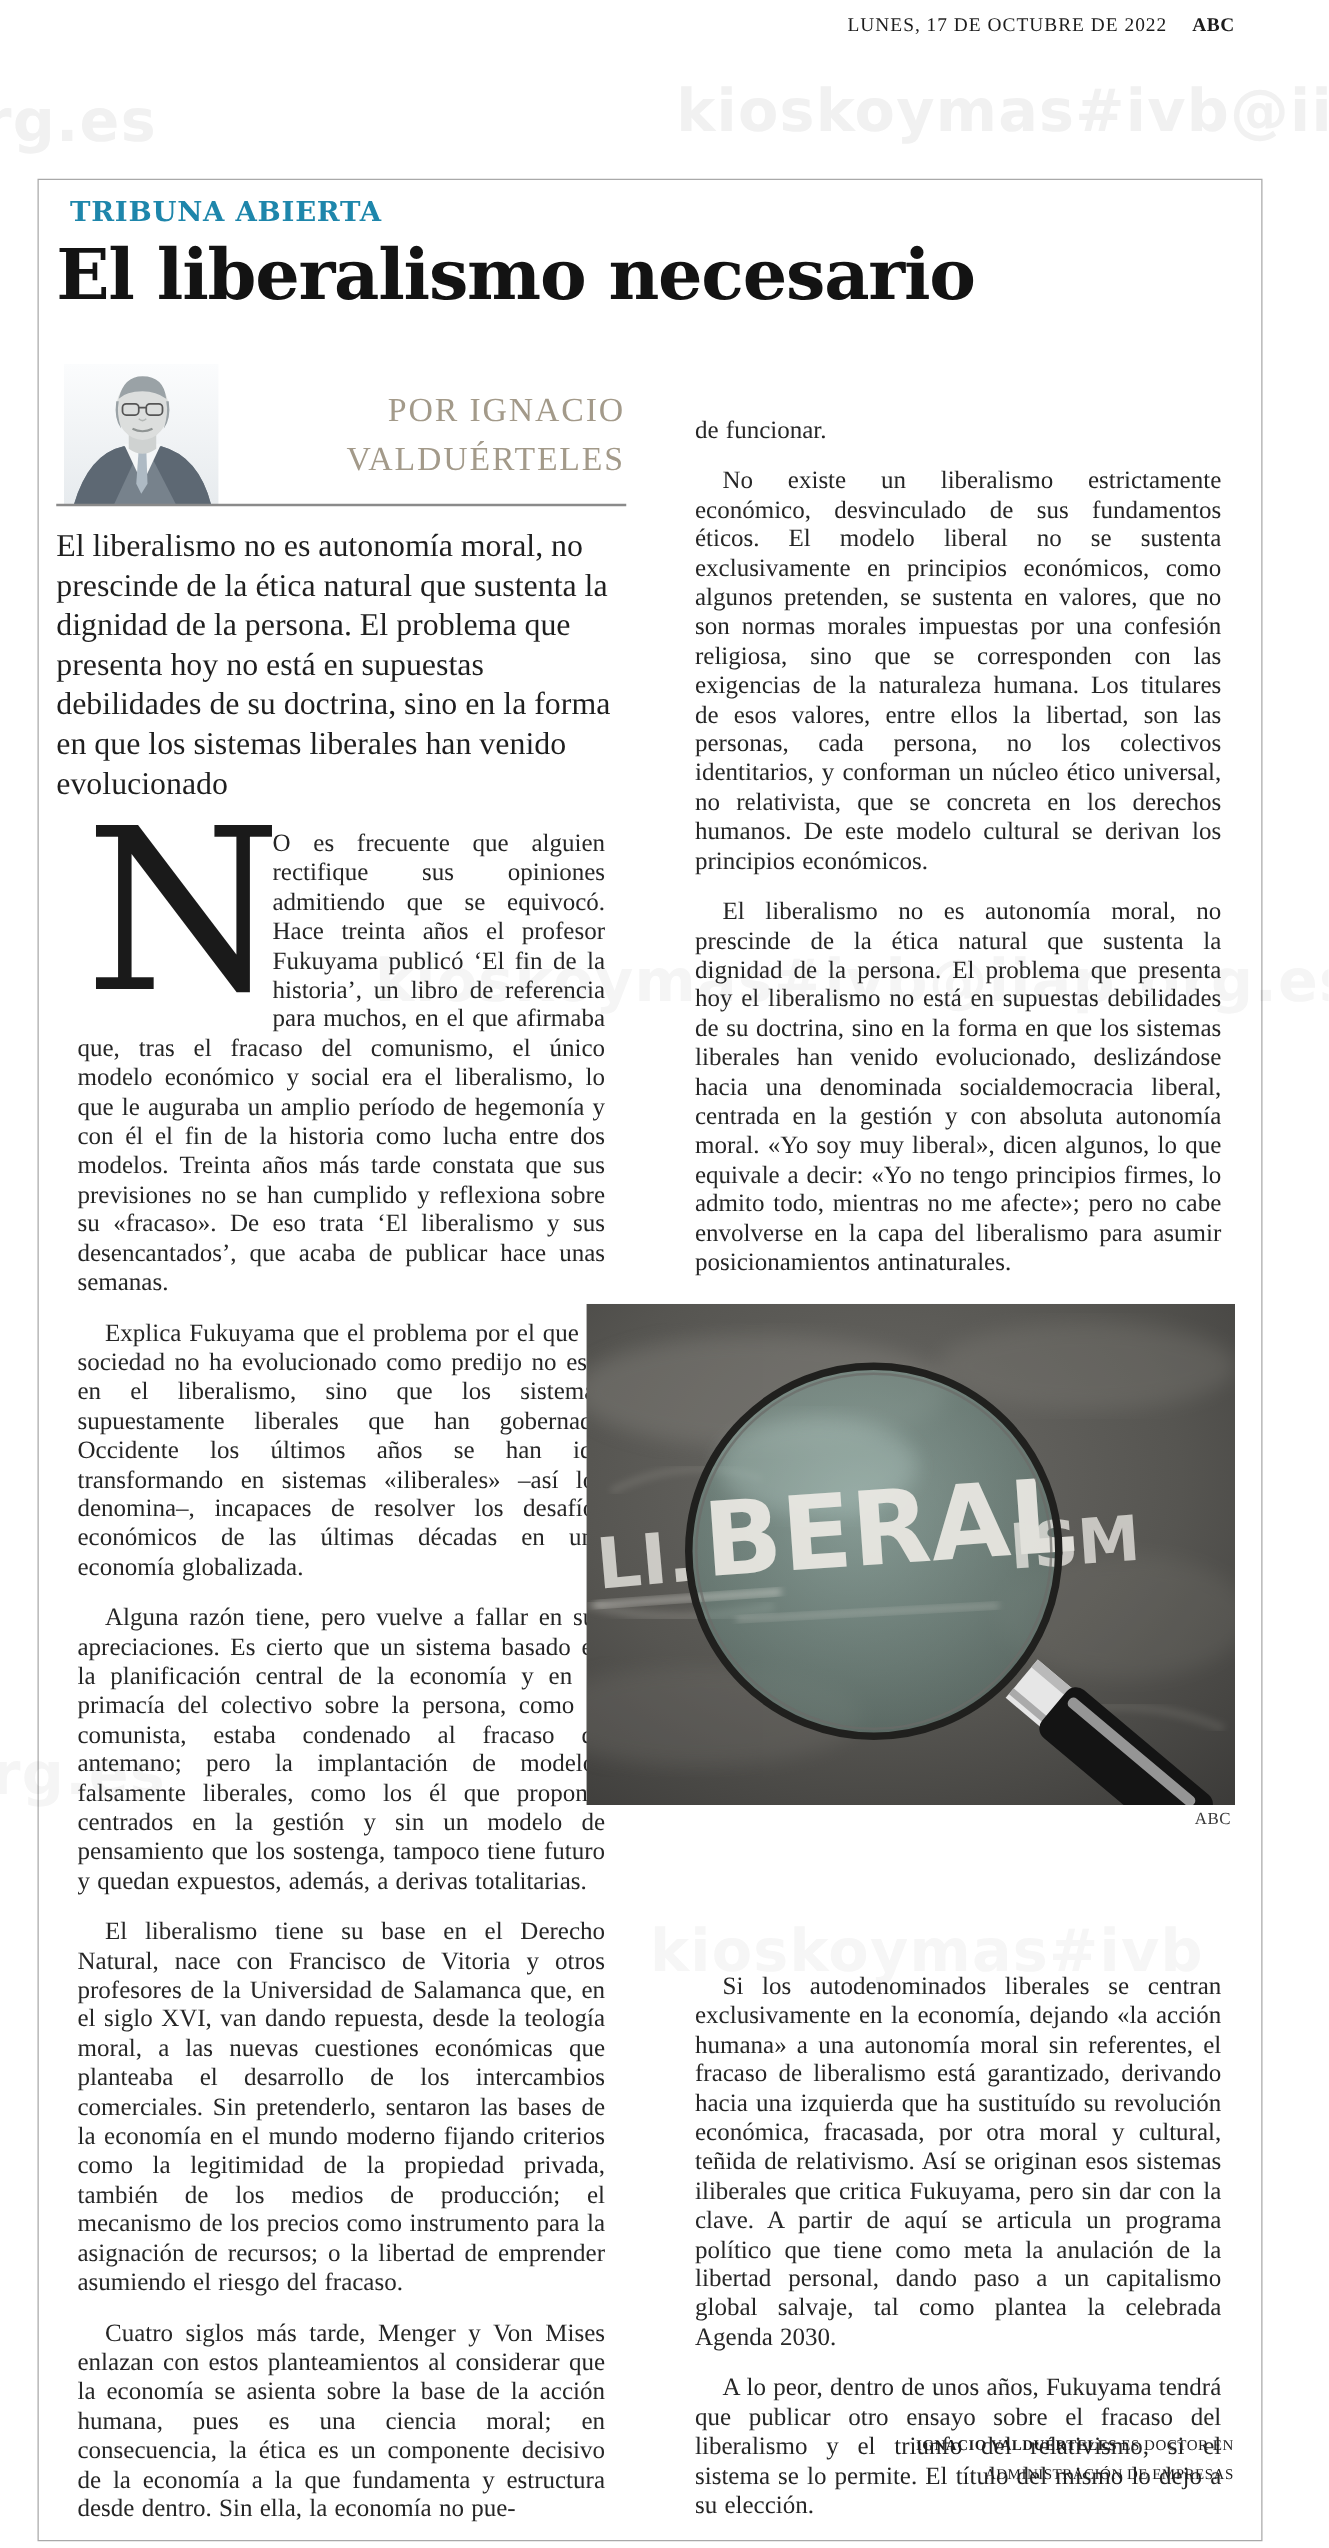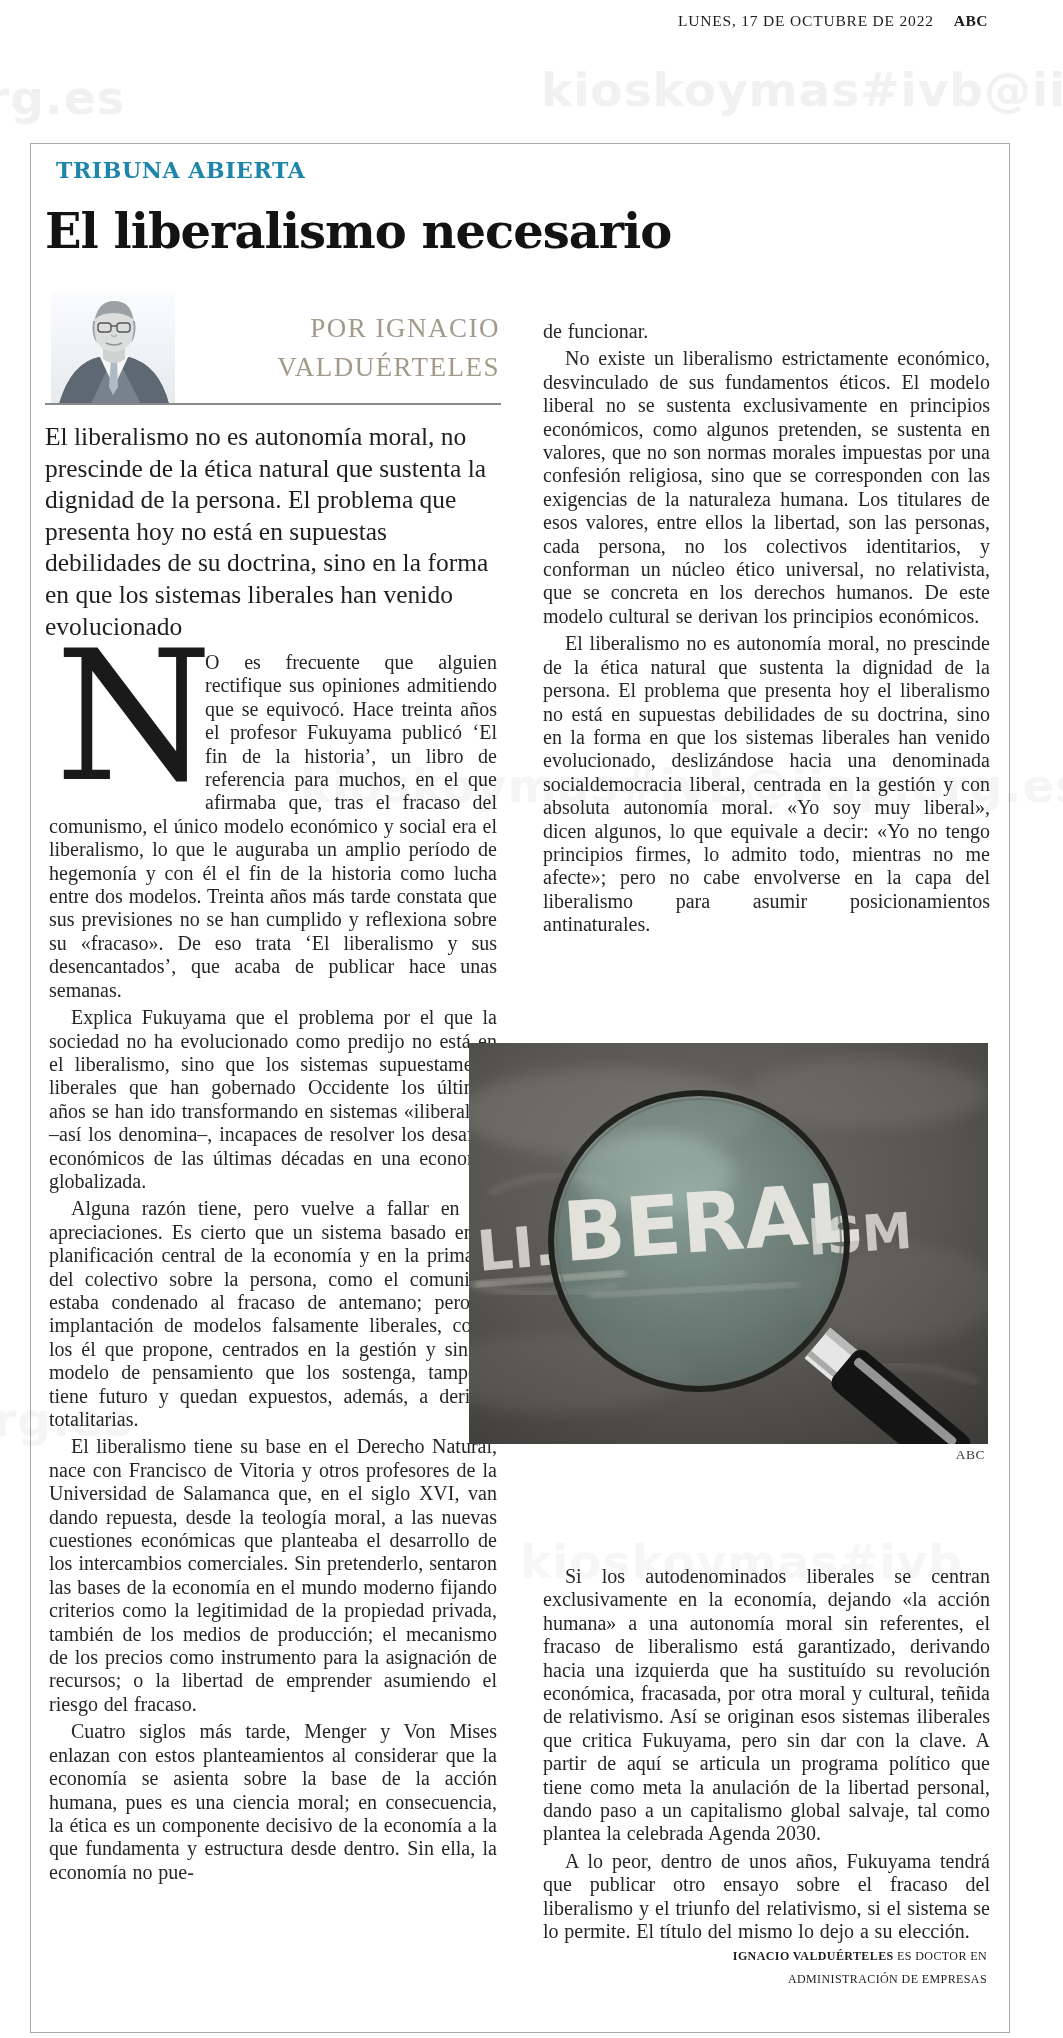--- a/index.html
+++ b/index.html
@@ -16,34 +16,34 @@
   .wm1{left:-14px;top:70px;}
   .wm2{left:541px;top:62px;}
   .wm3{left:300px;top:758px;color:#f5f5f5;}
   .wm4{left:-40px;top:1392px;color:#f5f5f5;}
   .wm5{left:520px;top:1488px;color:#f6f6f6;margin-top:46px;}
   
   .article-box{position:absolute;left:30px;top:143px;width:978px;height:1888px;
                border:1px solid #a9a9a9;background:#fff;z-index:1;}
   .kicker{position:absolute;left:25px;top:13px;font-family:"DejaVu Serif",serif;
           font-weight:bold;font-size:22px;letter-spacing:.6px;color:#1e86ab;}
-  .headline{position:absolute;left:14px;top:60px;font-family:"DejaVu Serif",serif;
-            font-weight:bold;font-size:48px;letter-spacing:-1px;color:#131313;line-height:1.15;}
+  .headline{position:absolute;left:14px;top:44px;font-family:"DejaVu Serif",serif;
+            font-weight:bold;font-size:56px;letter-spacing:-1px;color:#131313;line-height:1.15;}
   .portrait{position:absolute;left:20px;top:147px;width:124px;height:113px;overflow:hidden;}
   .byline{position:absolute;left:160px;top:165px;width:309px;text-align:right;
           font-size:27px;line-height:39px;letter-spacing:1.5px;color:#a39a8a;}
   .rule{position:absolute;left:14px;top:259px;width:456px;height:2px;background:#8a8a8a;}
   .lead{position:absolute;left:14px;top:277px;width:458px;font-size:25.5px;
         line-height:31.6px;color:#1f1f1f;}
   
   .bodytext{font-size:20px;line-height:23.4px;text-align:justify;color:#262626;word-spacing:.04em;}
   .col1{position:absolute;left:14px;top:503px;width:456px;}
   .col2a{position:absolute;left:508px;top:172px;width:455px;}
   .col2b{position:absolute;left:508px;top:1417px;width:455px;}
-  .bodytext p{margin:4px;}
+  .bodytext p{margin:17px;}
   .bodytext p.ind{text-indent:22px;}
   .dropcap-box{float:left;width:156px;height:141px;position:relative;}
   .dropcap-glyph{position:absolute;left:6px;top:-24px;font-family:"DejaVu Serif",serif;
                  font-size:180px;line-height:1;color:#1a1a1a;}
   
   .figure{position:absolute;left:438px;top:899px;width:519px;height:401px;overflow:hidden;}
   .credit{position:absolute;left:438px;top:1303px;width:516px;text-align:right;
           font-size:13.5px;color:#3a3a3a;letter-spacing:.5px;}
   
   .footer{position:absolute;left:508px;top:1801px;width:448px;text-align:right;

